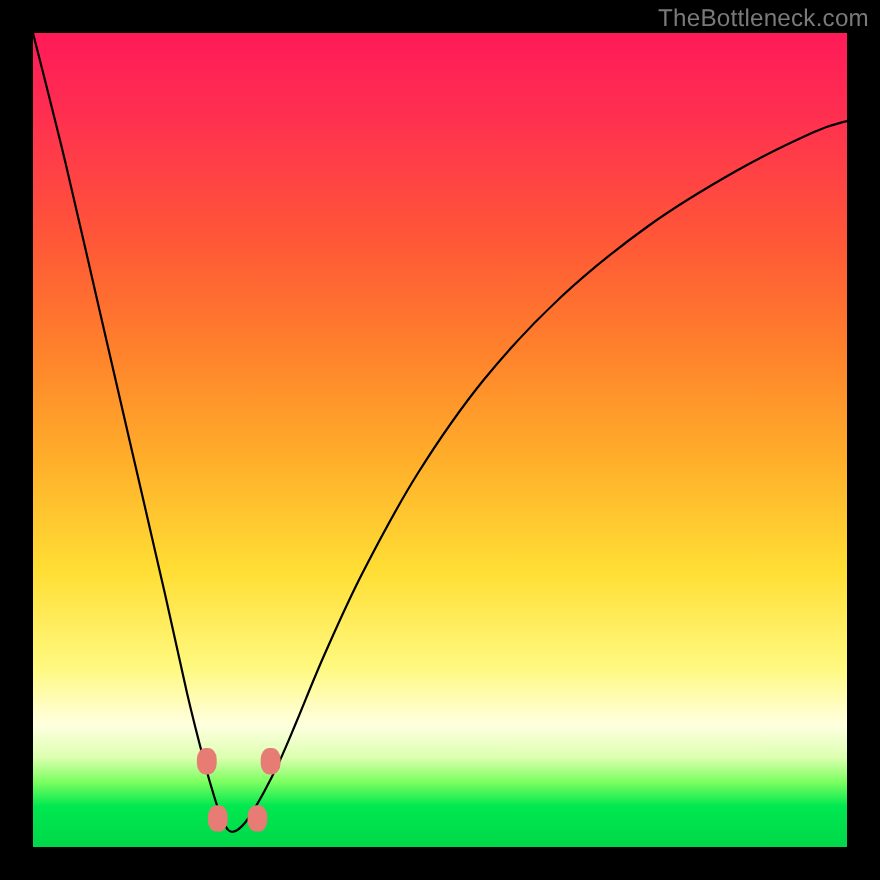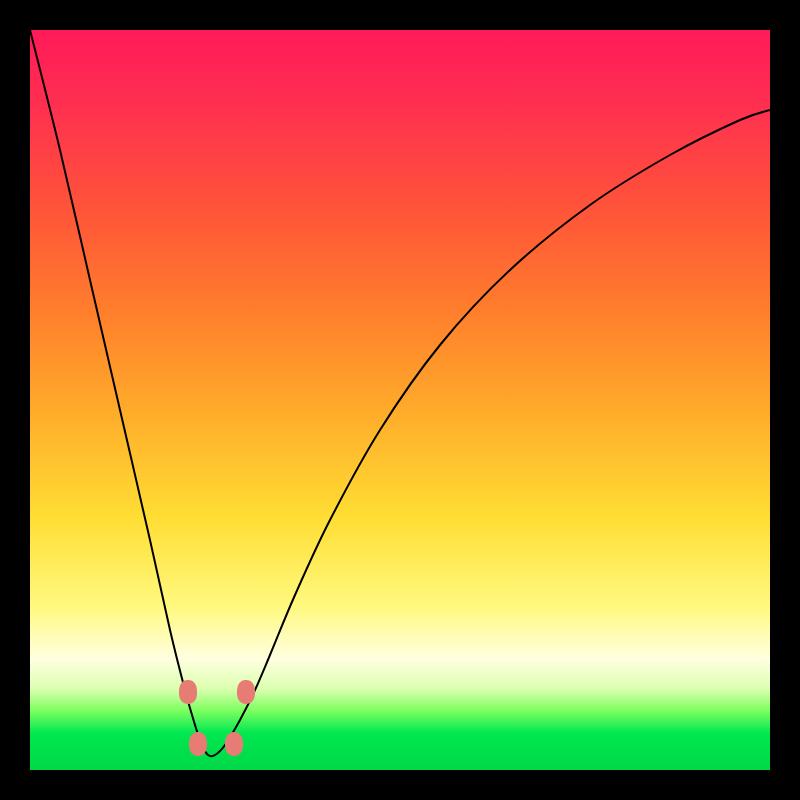--- a/index.html
+++ b/index.html
@@ -70,20 +70,21 @@
     background: #e77c75;
     border-radius: 8px / 10px;
     transform: translate(-50%, -50%);
   }
 </style>
 </head>
 <body>
 
 <div class="frame">
 
+  <div class="watermark">TheBottleneck.com</div>
 
   <div class="plot-area">
     <div class="gradient"></div>
 
     <svg class="curve" viewBox="0 0 740 740" preserveAspectRatio="none">
       <path id="curve-path" d="M 0 0 C 5 20, 20 78.33333333333334, 30 120 C 40 161.66666666666666, 50 206.66666666666666, 60 250 C 70 293.3333333333333, 80 336.6666666666667, 90 380 C 100 423.3333333333333, 111.66666666666667 473.3333333333333, 120 510 C 128.33333333333334 546.6666666666666, 134.16666666666666 575, 140 600 C 145.83333333333334 625, 150.83333333333334 644.1666666666666, 155 660 C 159.16666666666666 675.8333333333334, 162.16666666666666 685.8333333333334, 165 695 C 167.83333333333334 704.1666666666666, 169.83333333333334 710, 172 715 C 174.16666666666666 720, 175.83333333333334 723.3333333333334, 178 725 C 180.16666666666666 726.6666666666666, 182.16666666666666 726.6666666666666, 185 725 C 187.83333333333334 723.3333333333334, 190.83333333333334 720.8333333333334, 195 715 C 199.16666666666666 709.1666666666666, 205 699.1666666666666, 210 690 C 215 680.8333333333334, 220 670.8333333333334, 225 660 C 230 649.1666666666666, 233.33333333333334 640.8333333333334, 240 625 C 246.66666666666666 609.1666666666666, 255 587.5, 265 565 C 275 542.5, 285.8333333333333 517.5, 300 490 C 314.1666666666667 462.5, 331.6666666666667 429.1666666666667, 350 400 C 368.3333333333333 370.8333333333333, 388.3333333333333 341.6666666666667, 410 315 C 431.6666666666667 288.3333333333333, 455 263.3333333333333, 480 240 C 505 216.66666666666666, 533.3333333333334 194.16666666666666, 560 175 C 586.6666666666666 155.83333333333334, 615 139.16666666666666, 640 125 C 665 110.83333333333333, 693.3333333333334 97.5, 710 90 C 726.6666666666666 82.5, 735 81.66666666666667, 740 80" fill="none" stroke="#000000" stroke-width="2"></path>
     </svg>
 
     <div class="markers" id="markers">
         <div class="marker" style="left: 158px; top: 662px; background: rgb(231, 124, 117);"></div>

